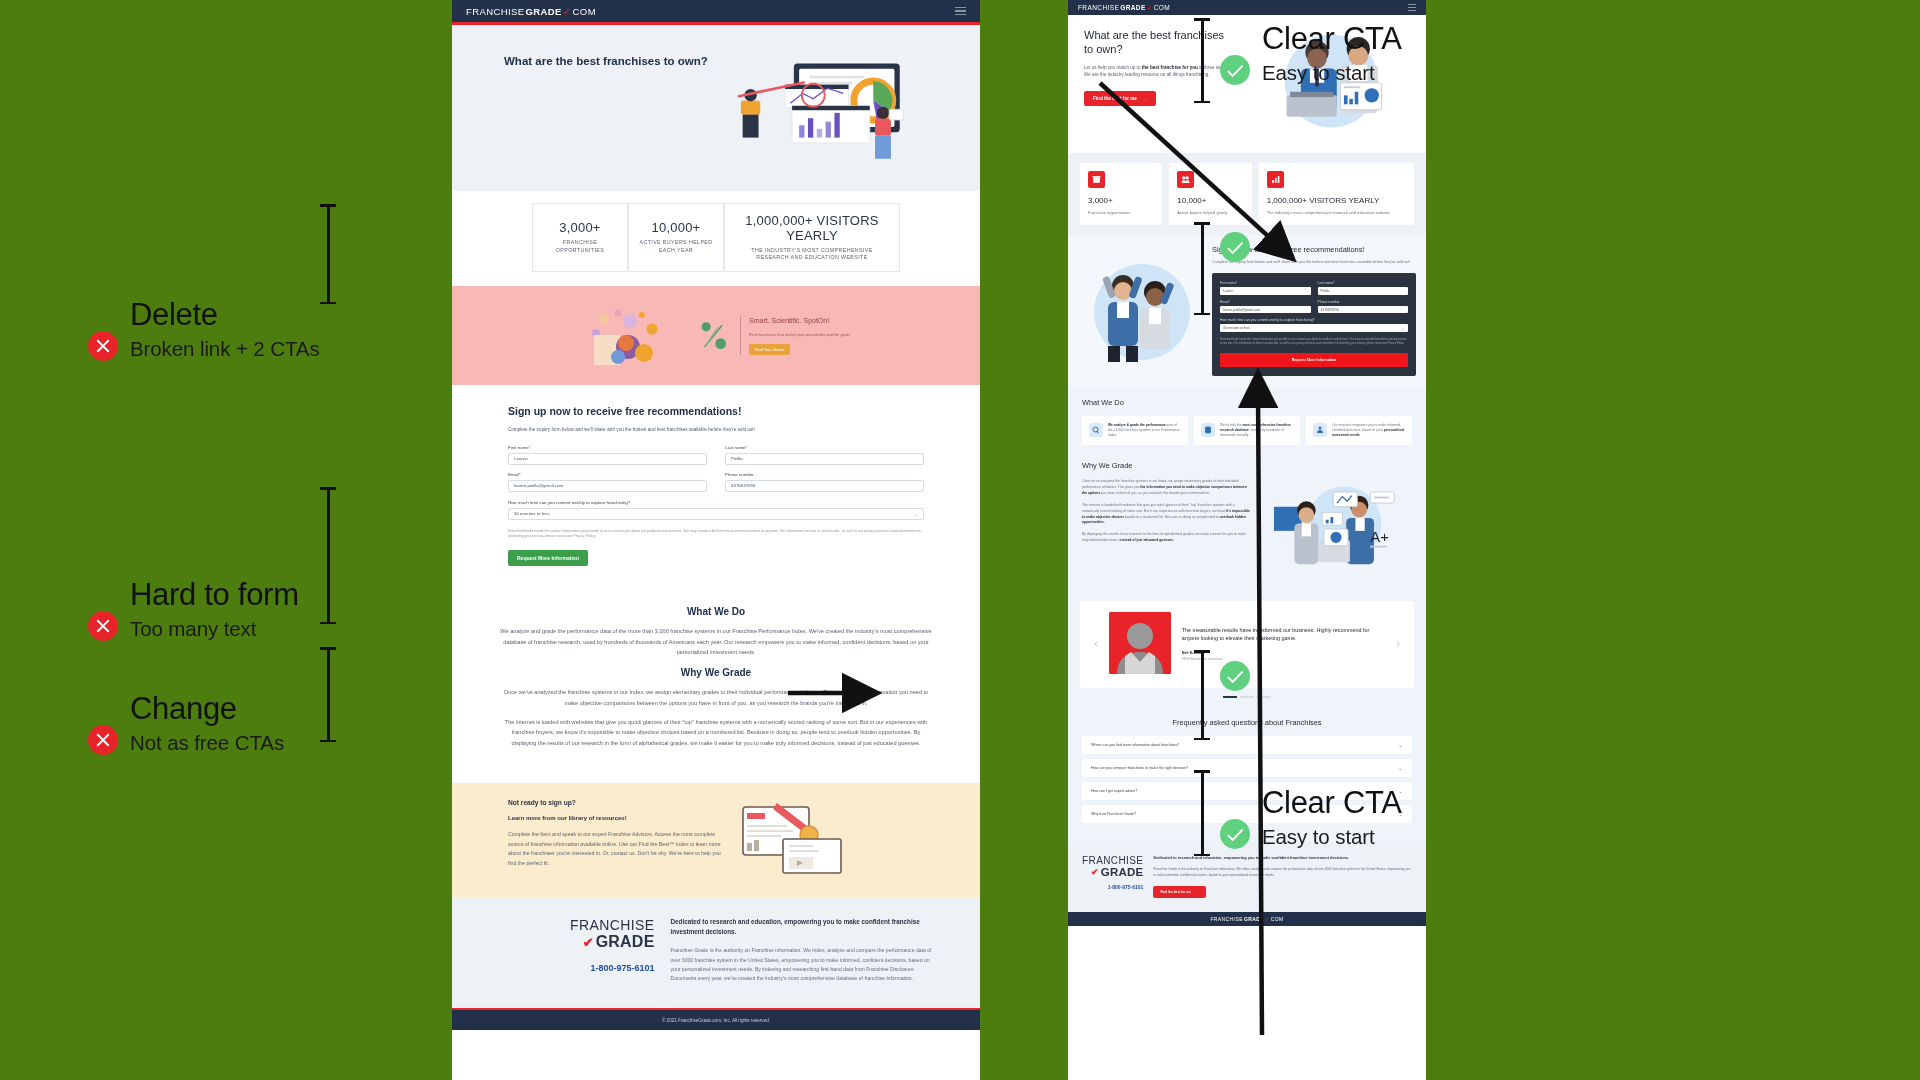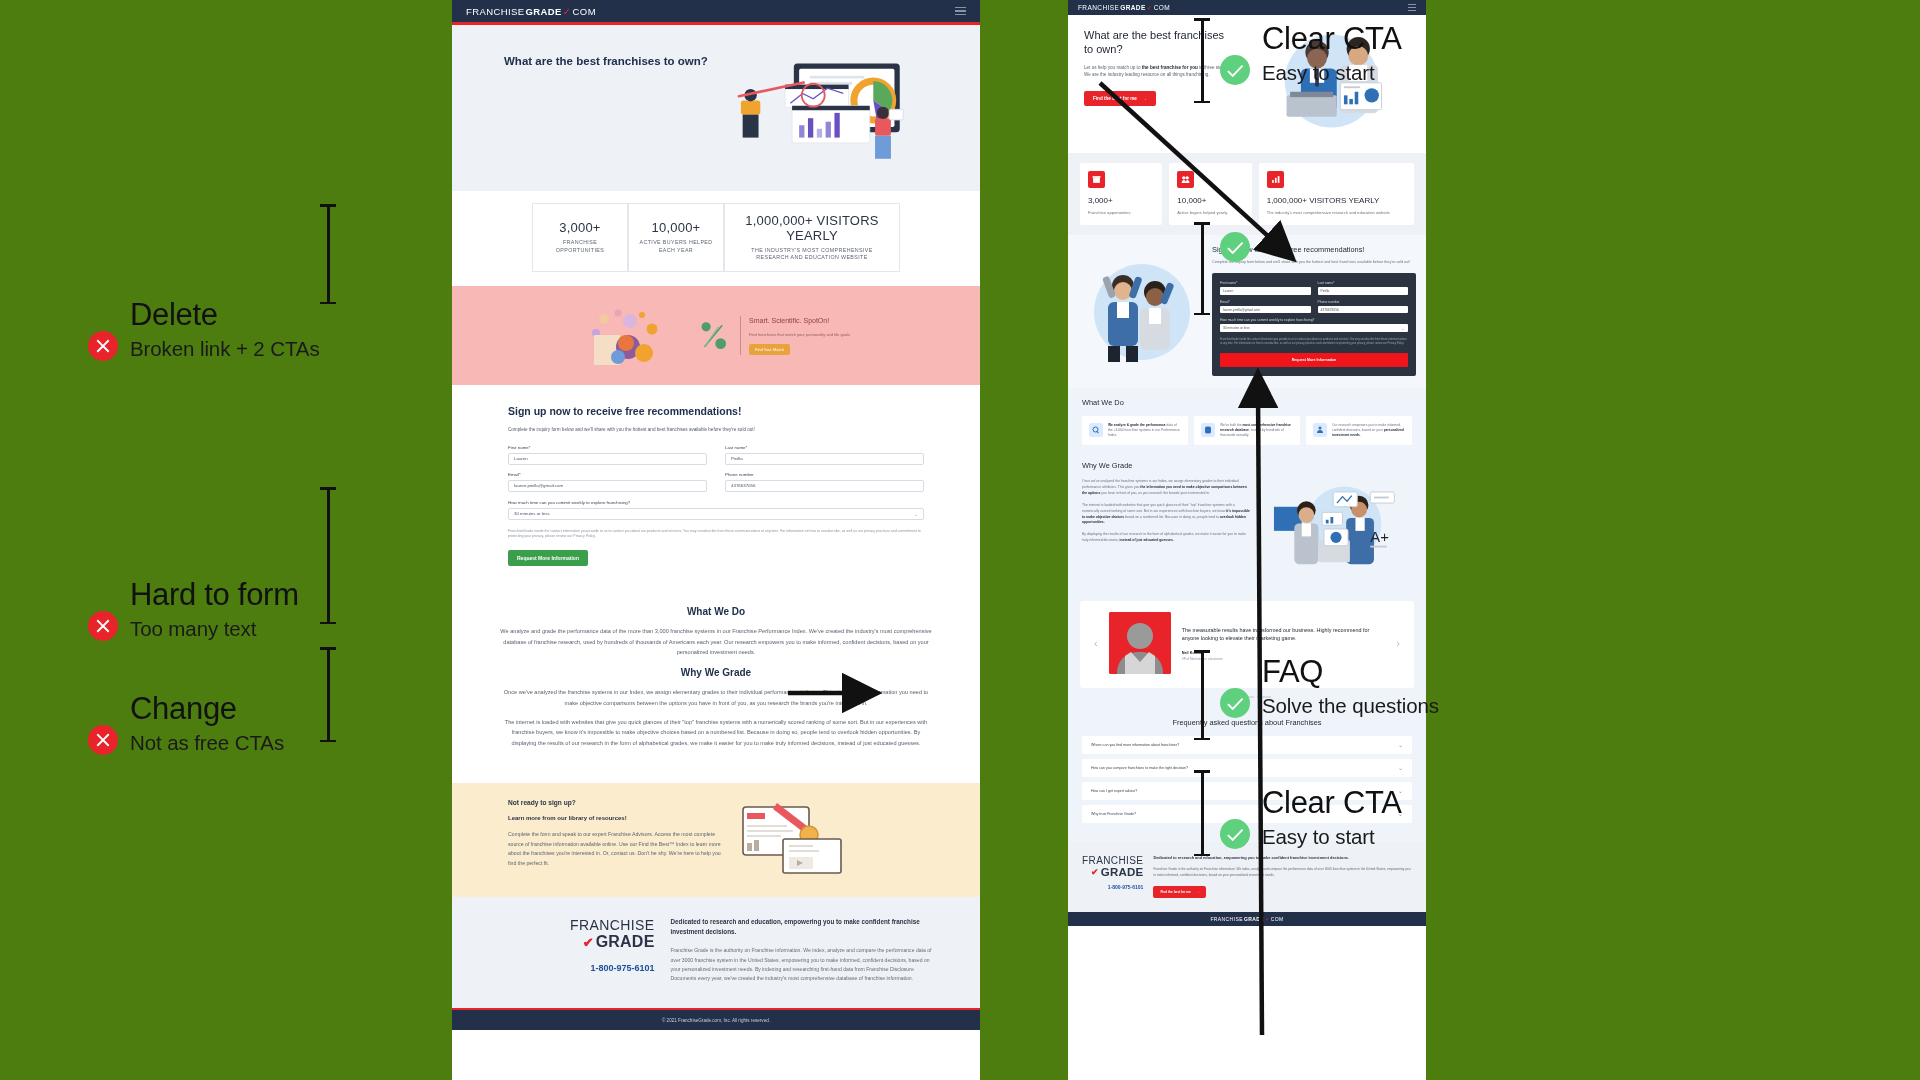--- a/index.html
+++ b/index.html
@@ -780,24 +780,20 @@
         </svg>
     </div>
   </div>
 
   <div class="callout" style="left:1220px; top:655px;">
     <div class="badge good">
       <svg viewBox="0 0 24 24">
           <path d="M5 12.5 L9.5 17 L19.5 6.5 L21 8 L9.5 20 L3.5 14 Z" fill="#fff"></path>
         </svg>
     </div>
-    <div class="ctext">
-      <div class="ctitle">FAQ</div>
-      <div class="csub">Solve the questions</div>
-    </div>
   </div>
 
   <div class="callout" style="left:1220px; top:786px;">
     <div class="badge good">
       <svg viewBox="0 0 24 24">
           <path d="M5 12.5 L9.5 17 L19.5 6.5 L21 8 L9.5 20 L3.5 14 Z" fill="#fff"></path>
         </svg>
     </div>
     <div class="ctext">
       <div class="ctitle">Clear CTA</div>

